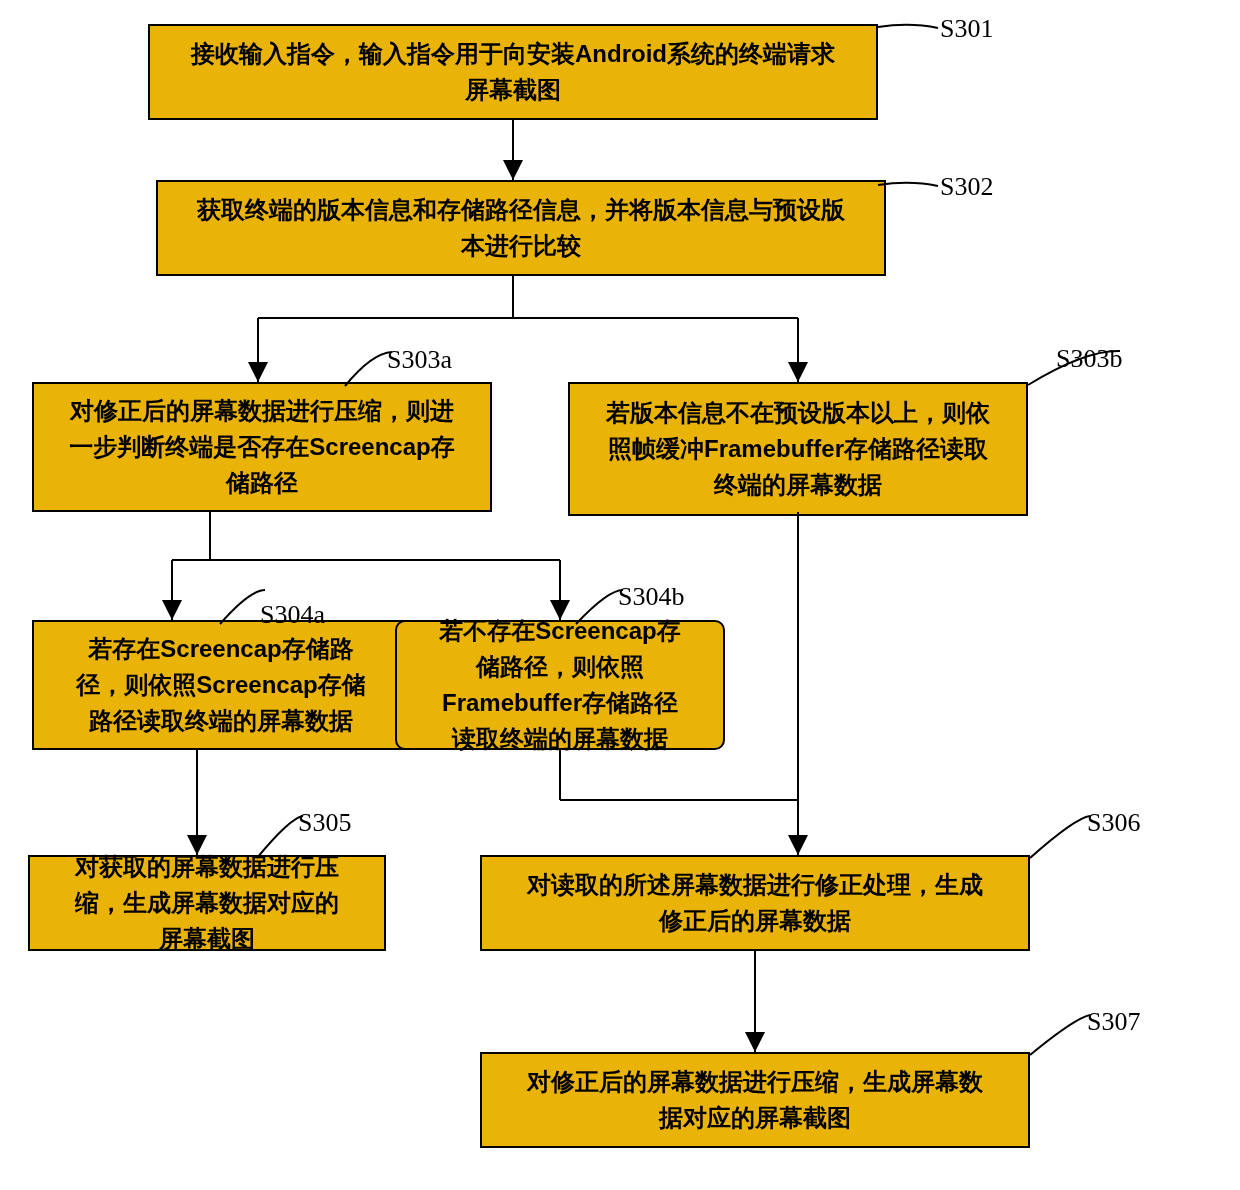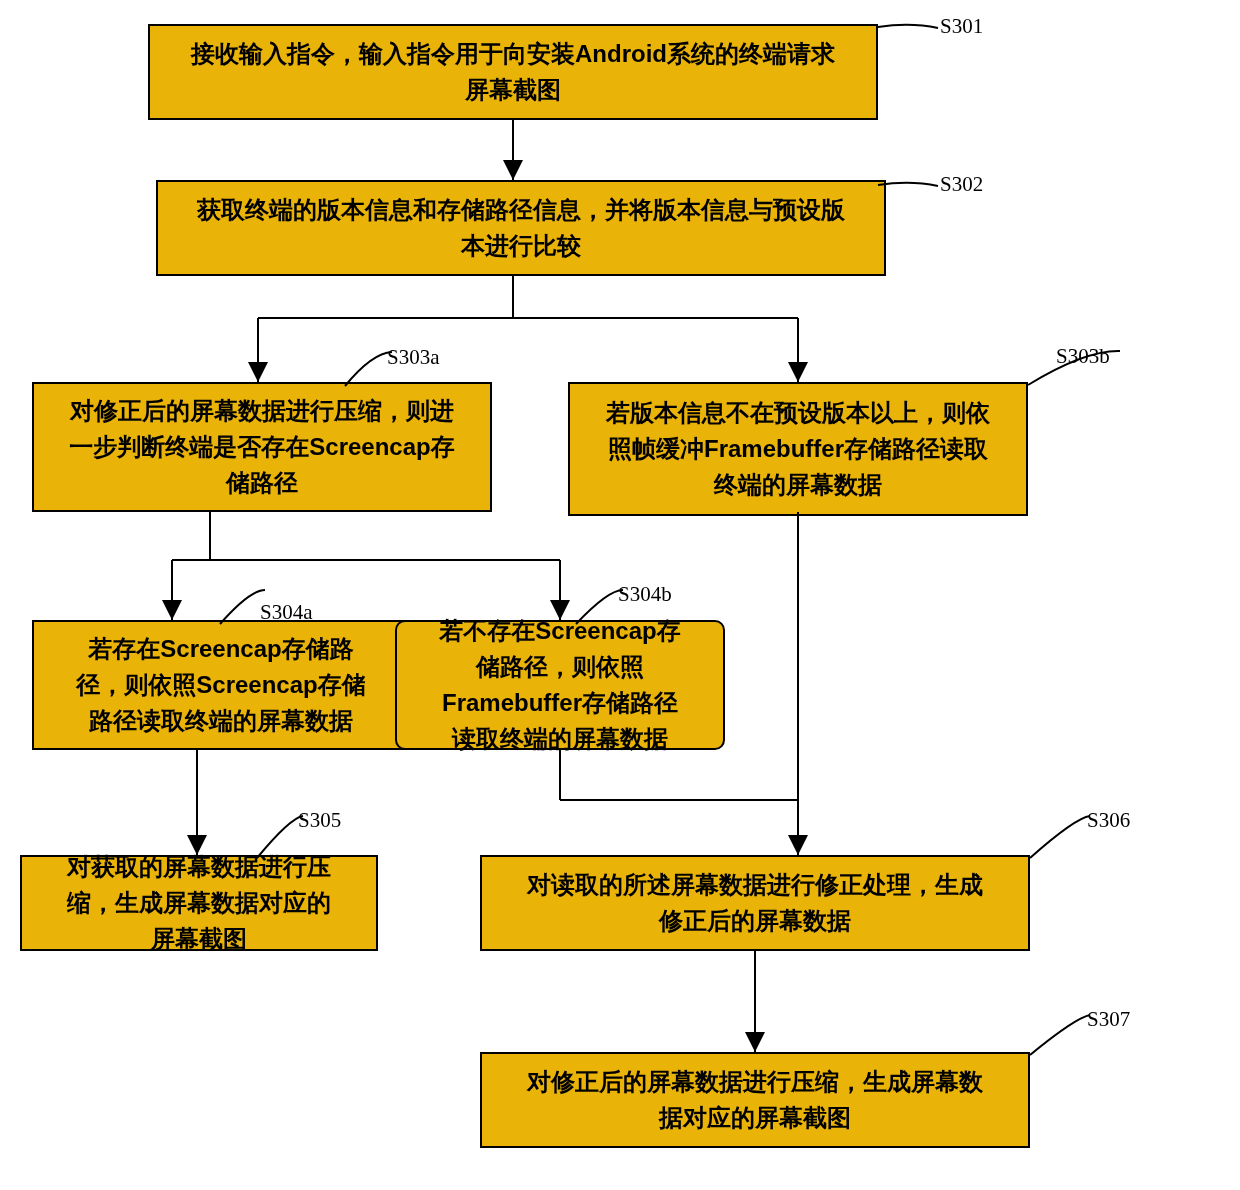--- a/index.html
+++ b/index.html
@@ -20,21 +20,21 @@
     display: flex;
     align-items: center;
     justify-content: center;
     text-align: center;
     padding: 10px 34px;
     line-height: 1.5;
     font-weight: bold;
   }
   .label {
     position: absolute;
-    font-size: 21px;
+    font-size: 26px;
     font-family: "Times New Roman", serif;
     white-space: nowrap;
   }
   svg.overlay {
     position: absolute;
     left: 0; top: 0;
     width: 1240px; height: 1190px;
     pointer-events: none;
   }
   .arrowhead { fill: #000; }
@@ -67,21 +67,21 @@
 <div class="box" style="left:32px; top:620px; width:378px; height:130px;">
   <span>若存在Screencap存储路径，则依照Screencap存储路径读取终端的屏幕数据</span>
 </div>
 <div class="label" style="left:260px; top:600px;">S304a</div>
 
 <div class="box" style="left:395px; top:620px; width:330px; height:130px;border-radius:10px;">
   <span>若不存在Screencap存储路径，则依照Framebuffer存储路径读取终端的屏幕数据</span>
 </div>
 <div class="label" style="left:618px; top:582px;">S304b</div>
 
-<div class="box" style="left:20px; top:855px; width:358px; height:96px;">
+<div class="box" style="left:28px; top:855px; width:358px; height:96px;">
   <span>对获取的屏幕数据进行压缩，生成屏幕数据对应的屏幕截图</span>
 </div>
 <div class="label" style="left:298px; top:808px;">S305</div>
 
 <div class="box" style="left:480px; top:855px; width:550px; height:96px;">
   <span>对读取的所述屏幕数据进行修正处理，生成修正后的屏幕数据</span>
 </div>
 <div class="label" style="left:1087px; top:808px;">S306</div>
 
 <div class="box" style="left:480px; top:1052px; width:550px; height:96px;">

